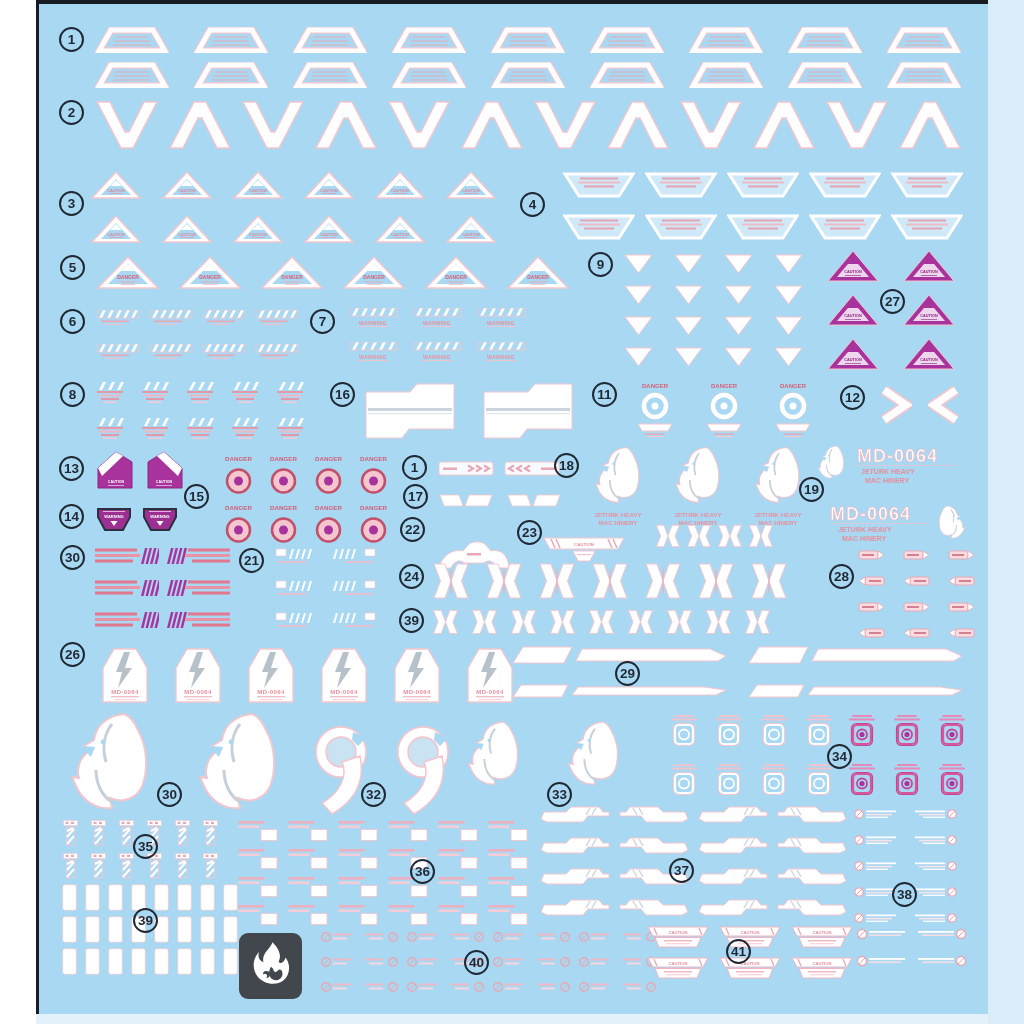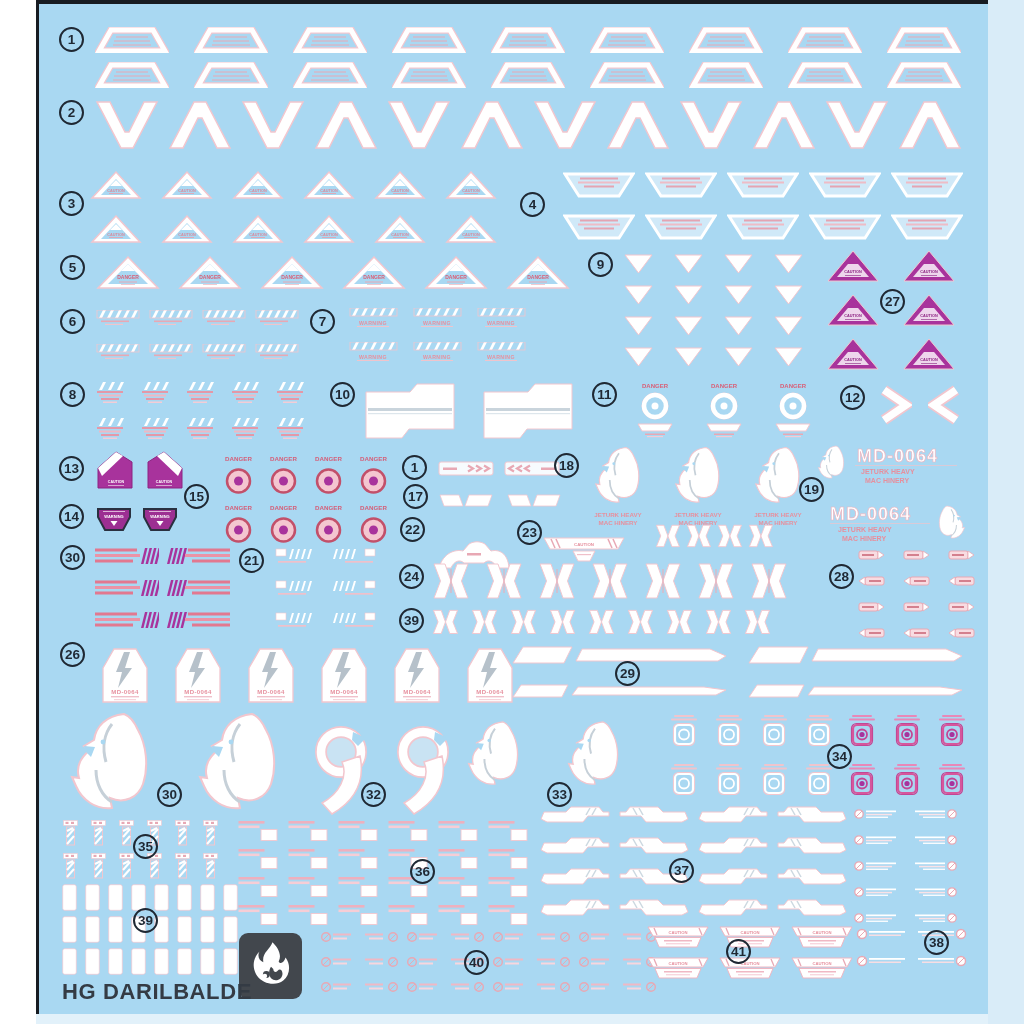--- a/index.html
+++ b/index.html
@@ -34,21 +34,20 @@
   <div id="brand-logo">
     <svg width="46" height="52" viewBox="0 0 60 66">
       <path d="M32,2 C28,12 18,16 20,28 C14,26 12,19 15,14 C6,23 5,36 12,46 C19,56 36,60 46,52
                C55,45 56,31 49,22 C47,29 42,31 40,27 C45,18 38,8 32,2 Z" fill="#fff"></path>
       <path d="M30,34 C26,40 27,48 33,51 C39,53 45,49 45,43 C45,38 41,36 39,39 C37,42 33,41 33,37 Z" fill="#42474d"></path>
       <circle cx="24" cy="44" r="4.5" fill="#42474d"></circle>
       <circle cx="22" cy="46" r="3" fill="#fff"></circle>
     </svg>
   </div>
 
-  <div id="footer-left" class="ft">HG DARILBALDE</div>
 <div>
       <div class="it" style="left: 95px; top: 27px;">
         <svg width="74" height="26" viewBox="0 0 74 26">
           <polygon points="4,24 16,3 58,3 70,24" fill="none" stroke="#f2c6ce" stroke-width="7.5"></polygon>
    <polygon points="4,24 16,3 58,3 70,24" fill="none" stroke="#fff" stroke-width="5"></polygon>
    <line x1="21" y1="10" x2="53" y2="10" stroke="#e8a8b4" stroke-width="1"></line>
    <line x1="19" y1="14" x2="55" y2="14" stroke="#e8a8b4" stroke-width="1"></line>
    <line x1="18" y1="18" x2="56" y2="18" stroke="#e8a8b4" stroke-width="1"></line>
         </svg>
       </div>
@@ -906,21 +905,21 @@
         </svg>
       </div>
       <div class="it" style="left: 483px; top: 383px;">
         <svg width="90" height="56" viewBox="0 0 90 56">
           <polygon points="1,9 45,9 52,1 89,1 89,46 44,46 37,55 1,55" fill="#fff" stroke="#f2c6ce" stroke-width="1"></polygon>
    <rect x="3" y="25" width="84" height="3" fill="#c9d4dc"></rect>
           <rect x="3" y="30" width="84" height="1.2" fill="#dde6ec"></rect>
         </svg>
       </div>
     </div>
-    <div class="badge" style="left: 330px; top: 382px;">10</div>
+    <div class="badge" style="left: 330px; top: 382px;">16</div>
     <div>
       <div class="it" style="left: 633px; top: 380px;">
         <svg width="44" height="58" viewBox="0 0 44 58">
           <text x="22" y="8" font-size="6" font-weight="bold" fill="#d95f77" text-anchor="middle">DANGER</text>
    <circle cx="22" cy="26" r="13" fill="none" stroke="#f2c6ce" stroke-width="1"></circle>
    <circle cx="22" cy="26" r="11" fill="none" stroke="#fff" stroke-width="4.5"></circle>
    <circle cx="22" cy="26" r="3.5" fill="#fff"></circle>
    <polygon points="5,44 39,44 35,51 9,51" fill="#fff" stroke="#f2c6ce" stroke-width="1"></polygon>
    <rect x="12" y="53.5" width="20" height="1.5" fill="#e8a8b4"></rect>
           <rect x="14" y="56" width="16" height="1.2" fill="#f4ccd6"></rect>
@@ -2468,21 +2467,21 @@
       <div class="it" style="left: 912px; top: 912px;">
         <svg width="46" height="12" viewBox="0 0 46 12">
           <circle cx="40" cy="6" r="4.2" fill="#fff" stroke="#e8a8b4" stroke-width="1.3"></circle>
    <line x1="37" y1="9" x2="43" y2="3" stroke="#e8a8b4" stroke-width="1"></line>
    <rect x="3" y="2.5" width="30" height="1.7" fill="#fff"></rect>
    <rect x="7" y="5.8" width="26" height="1.5" fill="#fae2e7"></rect>
    <rect x="11" y="8.6" width="22" height="1.3" fill="#fff"></rect>
         </svg>
       </div>
     </div>
-    <div class="badge" style="left: 924px; top: 882px; margin-top: 48px;">38</div>
+    <div class="badge" style="left: 892px; top: 882px;">38</div>
     <div>
       <div class="it" style="left: 62px; top: 884px;">
         <svg width="15" height="27" viewBox="0 0 15 27">
           <rect x="0.7" y="0.7" width="13.6" height="25.6" rx="2" fill="#fff" stroke="#f2c6ce" stroke-width=".7"></rect>
         </svg>
       </div>
       <div class="it" style="left: 85px; top: 884px;">
         <svg width="15" height="27" viewBox="0 0 15 27">
           <rect x="0.7" y="0.7" width="13.6" height="25.6" rx="2" fill="#fff" stroke="#f2c6ce" stroke-width=".7"></rect>
         </svg>

